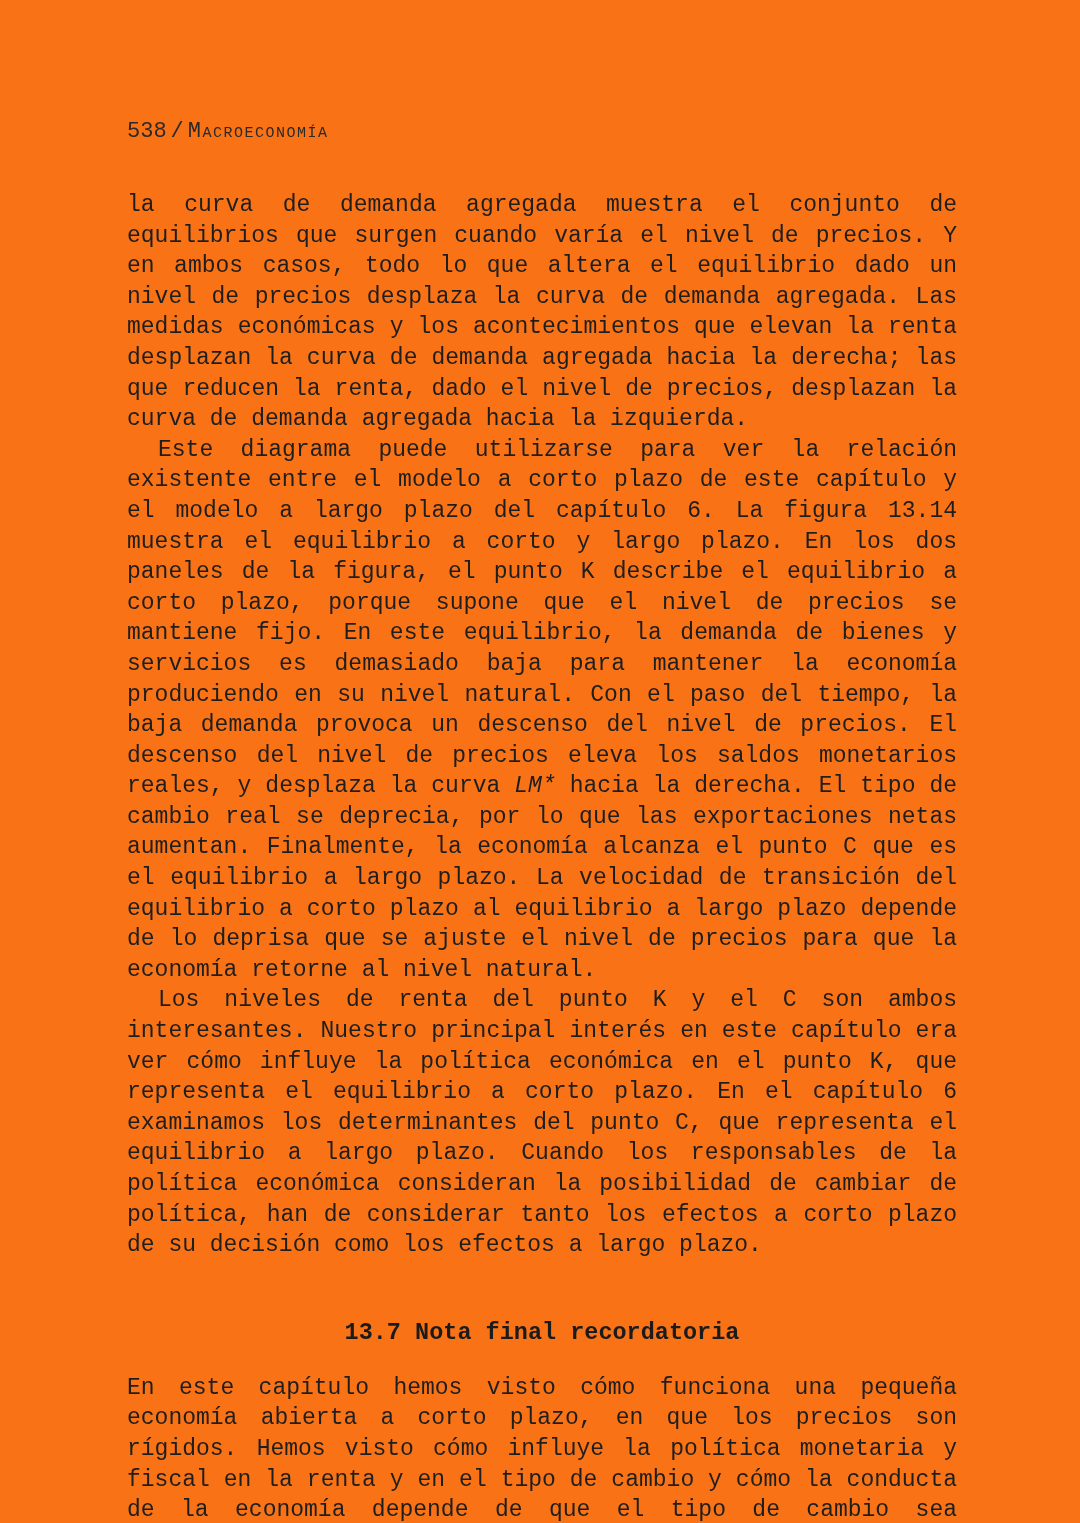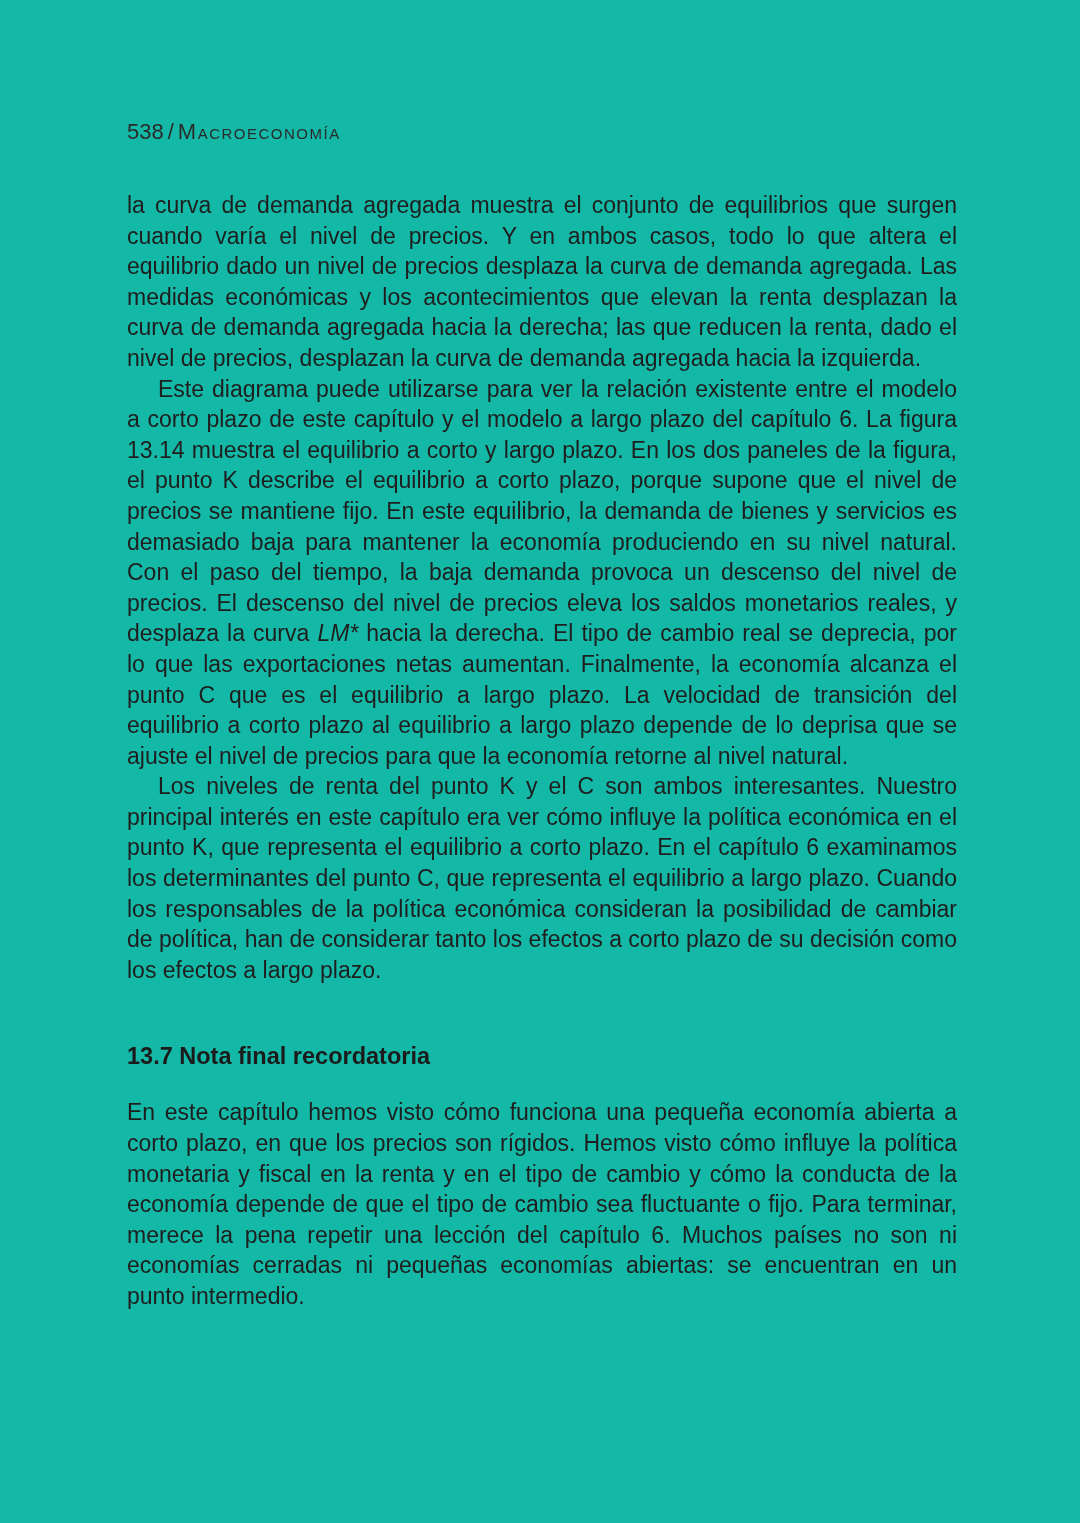--- a/index.html
+++ b/index.html
@@ -4,23 +4,23 @@
 <style>
   html, body {
     margin: 0;
     padding: 0;
     background: #ffffff;
   }
   .book-page {
     position: relative;
     width: 1080px;
     height: 1523px;
-    background: #14b8a6;
+    background: #f97316;
     color: #1e1e1e;
-    font-family: Liberation Sans, sans-serif;
+    font-family: Liberation Mono, monospace;
     overflow: hidden;
   }
   .running-header {
     position: absolute;
     left: 127px;
     top: 119px;
     font-size: 22px;
     color: #2a2a2a;
     white-space: nowrap;
   }
@@ -47,21 +47,21 @@
     padding: 0;
   }
   .page-body p.indent {
     text-indent: 31px;
   }
   .page-body h2 {
     font-size: 23.5px;
     font-weight: bold;
     line-height: 31px;
     margin: 56px 0 25px 0;
-    text-align: left;
+    text-align: center;
     color: #1b1b1b;
   }
   .page-body em {
     font-style: italic;
   }
 </style>
 </head>
 <body>
 
 <div class="book-page">

